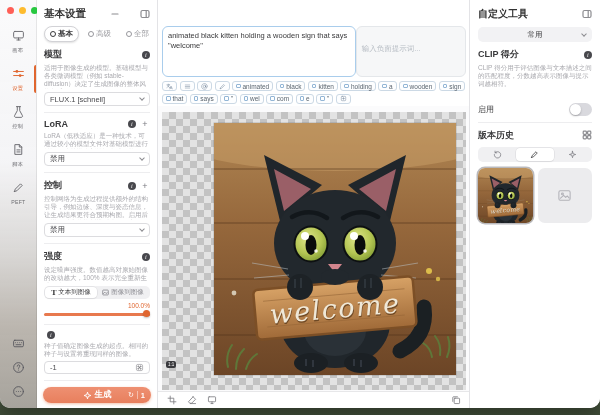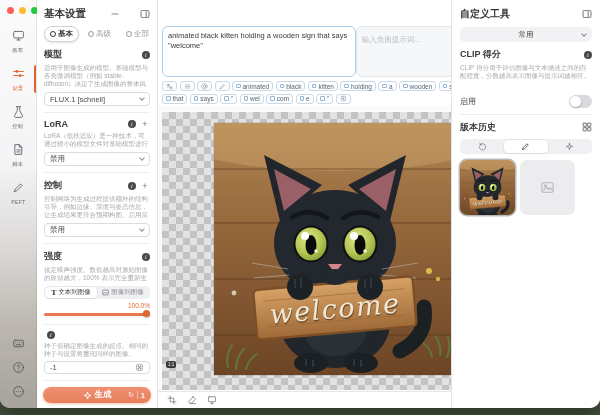--- a/index.html
+++ b/index.html
@@ -62,34 +62,34 @@
   .gen-right .sep{width:1px;height:8px;background:rgba(255,255,255,.45);}
   .gen-count{font-size:7.5px;font-weight:bold;}
   
   .center{position:absolute;left:158px;right:130px;top:0;bottom:0;background:#fff;}
   .topbar{position:absolute;left:0;right:0;top:0;height:22px;border-bottom:1px solid #e7e7e9;display:flex;align-items:center;padding:0 8px;}
   .doc-title{display:flex;align-items:center;gap:4px;font-size:9.5px;color:#48484c;cursor:pointer;}
   .top-icons{margin-left:auto;display:flex;gap:9px;color:#6d6d72;}
   .top-icons svg{width:11px;height:11px;stroke:currentColor;fill:none;stroke-width:1.2;stroke-linecap:round;stroke-linejoin:round;cursor:pointer;}
   .prompt-row{position:absolute;left:4px;right:4px;top:26px;height:51px;display:flex;}
   .prompt-main{flex:1.85;border:1.5px solid #a9cdec;border-radius:6px;background:#fff;padding:4px 5px;font-size:7.5px;color:#3a3a3c;line-height:1.35;cursor:text;}
-  .prompt-neg{flex:1;border:1px solid #e4e7ea;border-radius:6px;background:#f6f7f8;padding:8px 5px;font-size:7.5px;color:#b7bdc4;cursor:text;}
+  .prompt-neg{flex:1;border:1px solid #e4e7ea;border-radius:6px;background:#f6f7f8;padding:17px 5px;font-size:7.5px;color:#b7bdc4;cursor:text;}
   .tokens{position:absolute;left:4px;right:4px;top:81px;display:flex;flex-wrap:wrap;gap:2.5px;align-content:flex-start;}
   .chip{height:10px;border:1px solid #ccd9e5;border-radius:3px;background:#fdfeff;display:inline-flex;align-items:center;gap:2px;padding:0 3px;font-size:6.5px;color:#5a646e;cursor:pointer;}
   .chip .box{width:4.5px;height:4.5px;border:.8px solid #93b6d6;border-radius:1px;display:inline-block;}
   .chip svg{width:7px;height:7px;stroke:#6f8296;fill:none;stroke-width:1.1;stroke-linecap:round;stroke-linejoin:round;}
   .viewport{position:absolute;left:0;right:0;top:106px;bottom:17px;background:#fbfbfc;overflow:hidden;}
   .checker{position:absolute;left:4px;right:4px;top:6px;bottom:1px;background-color:#e3e3e3;background-image:linear-gradient(45deg,#c3c3c3 25%,transparent 25%,transparent 75%,#c3c3c3 75%),linear-gradient(45deg,#c3c3c3 25%,transparent 25%,transparent 75%,#c3c3c3 75%);background-size:14px 14px;background-position:0 0,7px 7px;}
   .photo{position:absolute;left:52px;top:11px;width:242px;height:252px;overflow:hidden;box-shadow:0 0 0 .5px rgba(0,0,0,.2);}
   .zoom-badge{position:absolute;left:4px;bottom:22px;background:#3a3a3e;color:#fff;font-size:4.5px;padding:1px 2px;border-radius:2px;}
   .bottombar{position:absolute;left:0;right:0;bottom:0;height:17px;border-top:1px solid #e7e7e9;background:#fff;display:flex;align-items:center;padding:0 9px;gap:10px;color:#77777c;}
   .bottombar svg{width:10px;height:10px;stroke:currentColor;fill:none;stroke-width:1.1;stroke-linecap:round;stroke-linejoin:round;cursor:pointer;}
   .bb-right{margin-left:auto;}
   
-  .tools{position:absolute;right:0;top:0;bottom:0;width:149px;background:#fff;border-left:1px solid #e3e3e6;padding:7px 8px;}
+  .tools{position:absolute;right:0;top:0;bottom:0;width:131px;background:#fff;border-left:1px solid #e3e3e6;padding:7px 8px;}
   .tp-header{display:flex;align-items:center;}
   .tp-title{font-size:10px;font-weight:bold;color:#333;flex:1;}
   .preset{margin-top:6px;height:15px;background:#f2f2f4;border-radius:5px;display:flex;align-items:center;padding:0 6px;font-size:7.5px;color:#3a3a3c;cursor:pointer;}
   .preset .pv{flex:1;text-align:center;}
   .enable-row{display:flex;align-items:center;margin-top:15px;}
   .enable-row .el{font-size:8px;color:#3a3a3c;flex:1;}
   .toggle{width:23px;height:13px;border-radius:7px;background:#d9d9de;position:relative;cursor:pointer;}
   .toggle .tk{position:absolute;left:1px;top:1px;width:11px;height:11px;border-radius:50%;background:#fff;box-shadow:0 1px 2px rgba(0,0,0,.25);}
   .seg3{display:flex;background:#f0f0f2;border-radius:5px;padding:1px;margin-top:5px;height:15px;}
   .seg3 .sg{flex:1;display:flex;align-items:center;justify-content:center;color:#7c7c82;border-radius:4px;cursor:pointer;}

